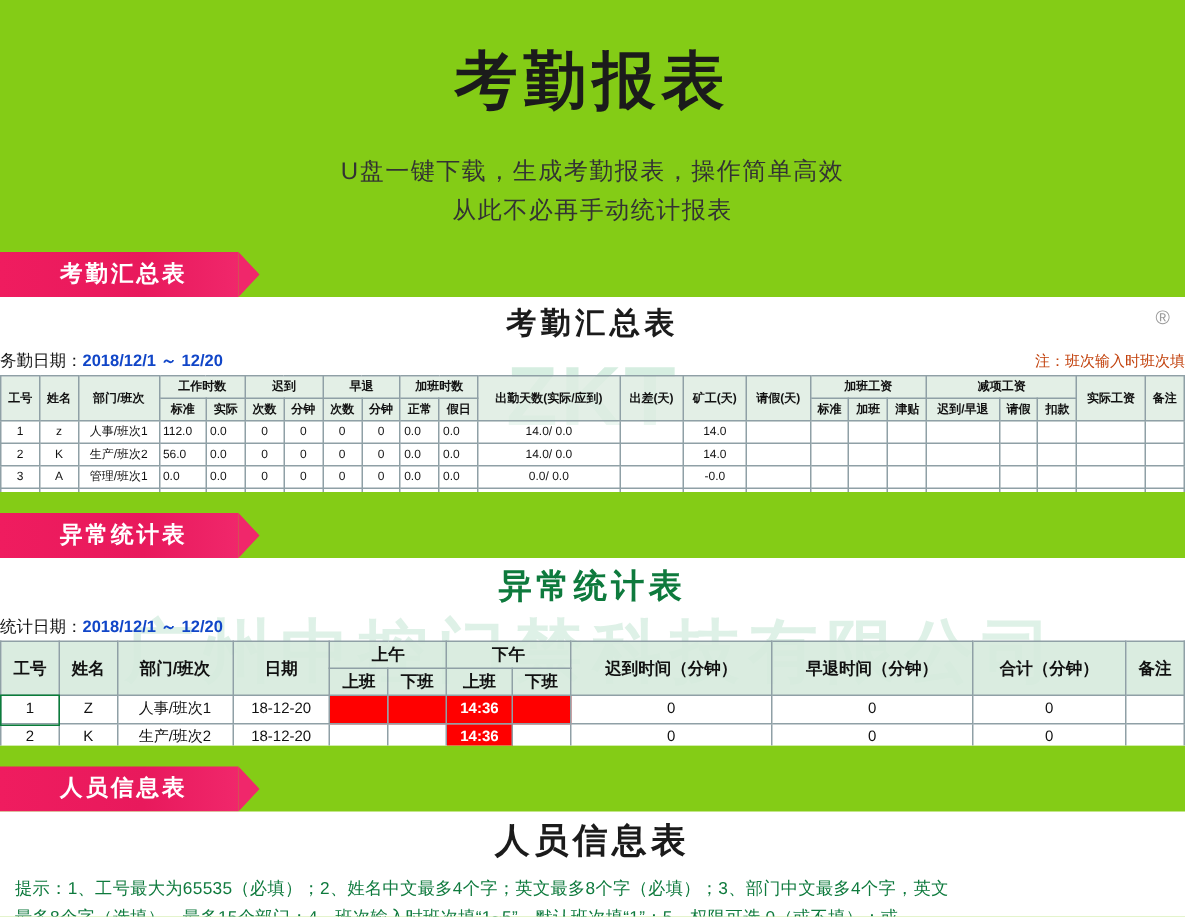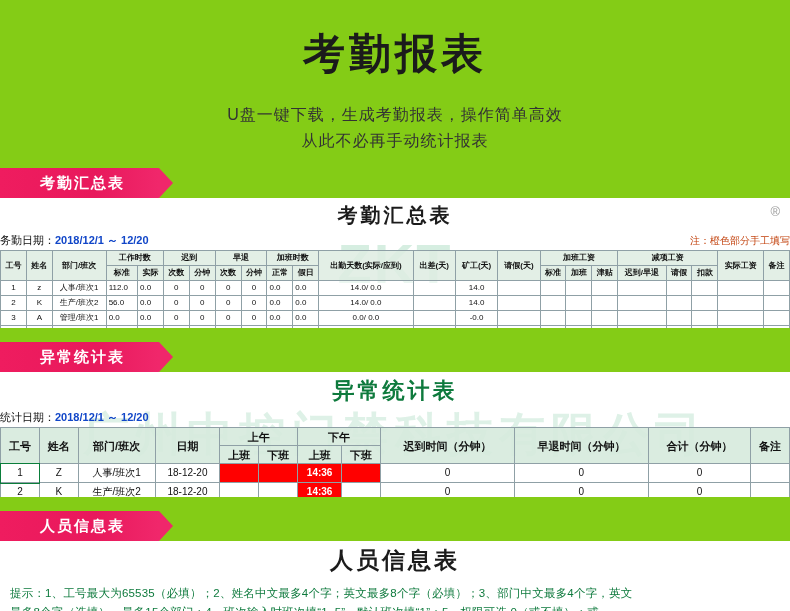--- a/index.html
+++ b/index.html
@@ -149,21 +149,21 @@
       <span class="ribbon">考勤汇总表</span>
     </div>
     <div class="pane" id="pane-summary">
       <div class="wm big">ZKT</div>
       <div class="rmark">®</div>
       <div class="pane-title">考勤汇总表</div>
       <div class="pane-meta">
         <span>
           <span class="lbl">务勤日期：</span><span class="date">2018/12/1 ～ 12/20</span>
         </span>
-        <span class="note">注：橙色部分手工填写</span>
+        <span class="note">注：班次输入时班次填</span>
       </div>
       <table class="grid">
         <thead>
           <tr>
             <th rowspan="2">工号</th>
             <th rowspan="2">姓名</th>
             <th rowspan="2">部门/班次</th>
             <th colspan="2">工作时数</th>
             <th colspan="2">迟到</th>
             <th colspan="2">早退</th>

